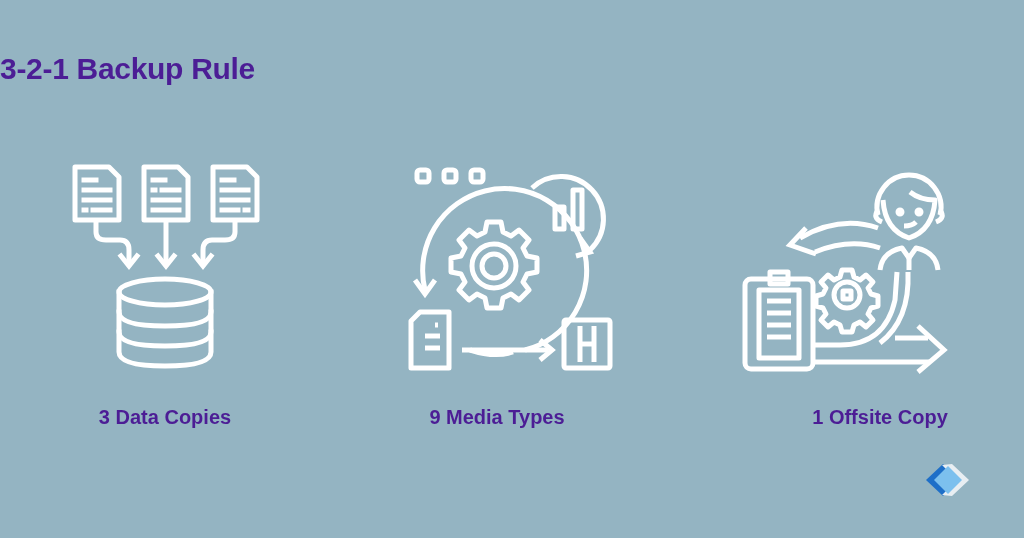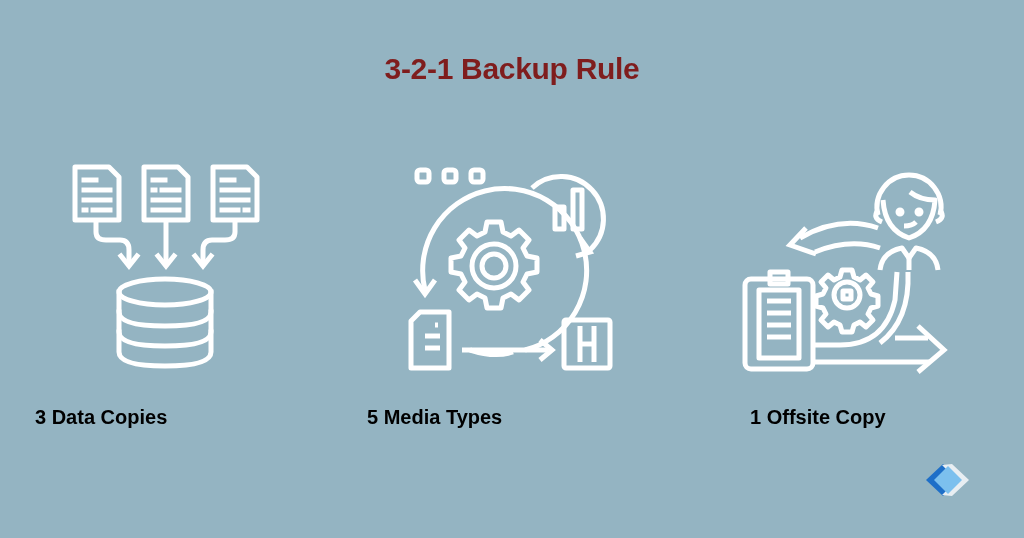--- a/index.html
+++ b/index.html
@@ -4,27 +4,27 @@
 <style>
   html, body { margin: 0; padding: 0; }
   body {
     width: 1024px; height: 538px; overflow: hidden;
     background: #94b4c2;
     font-family: "Liberation Sans", "DejaVu Sans", sans-serif;
     position: relative;
   }
   .title {
     position: absolute; left: 0; top: 52px; width: 1024px;
-    text-align: center; font-size: 30px; font-weight: bold; color: #7f1d1d;
+    font-size: 30px; font-weight: bold; color: #4c1d95;
     letter-spacing: -0.3px;
   }
   .icon { position: absolute; }
   .label {
     position: absolute; top: 406px; font-size: 20px; font-weight: bold;
-    color: #000000; text-align: left; width: 260px;
+    color: #4c1d95; text-align: center; width: 260px;
   }
   .logo { position: absolute; left: 922px; top: 458px; }
 </style>
 </head>
 <body>
 
 <div class="title">3-2-1 Backup Rule</div>
 
 <svg class="icon" style="left:60px;top:155px" width="220" height="225" viewBox="60 155 220 225" fill="none" stroke="#ffffff" stroke-width="5" stroke-linejoin="round" stroke-linecap="square">
 
@@ -124,20 +124,20 @@
   <rect x="843" y="291" width="8" height="8"></rect>
 
   <path d="M813 345 H840 Q885 345 895 300 L897 272"></path>
   <path d="M908 272 Q910 320 880 343"></path>
   <path d="M813 362 H930"></path>
   <path d="M895 338 H928"></path>
   <path d="M918 326 L944 350 L918 372" stroke-linejoin="miter"></path>
 </svg>
 
 <div class="label" style="left:35px">3 Data Copies</div>
-<div class="label" style="left:367px">5 Media Types</div>
+<div class="label" style="left:367px">9 Media Types</div>
 <div class="label" style="left:750px">1 Offsite Copy</div>
 
 <svg class="logo" width="52" height="44" viewBox="0 0 52 44">
   <polygon points="4,22 21,6 38,22 21,38" fill="#1e6fc8"></polygon>
   <polygon points="20,7 30,6 47,22 30,38 20,37 35,22" fill="#e8eef2"></polygon>
   <polygon points="12,22 26,8 40,22 26,36" fill="#7cc0ee"></polygon>
 </svg>
 
 </body></html>

